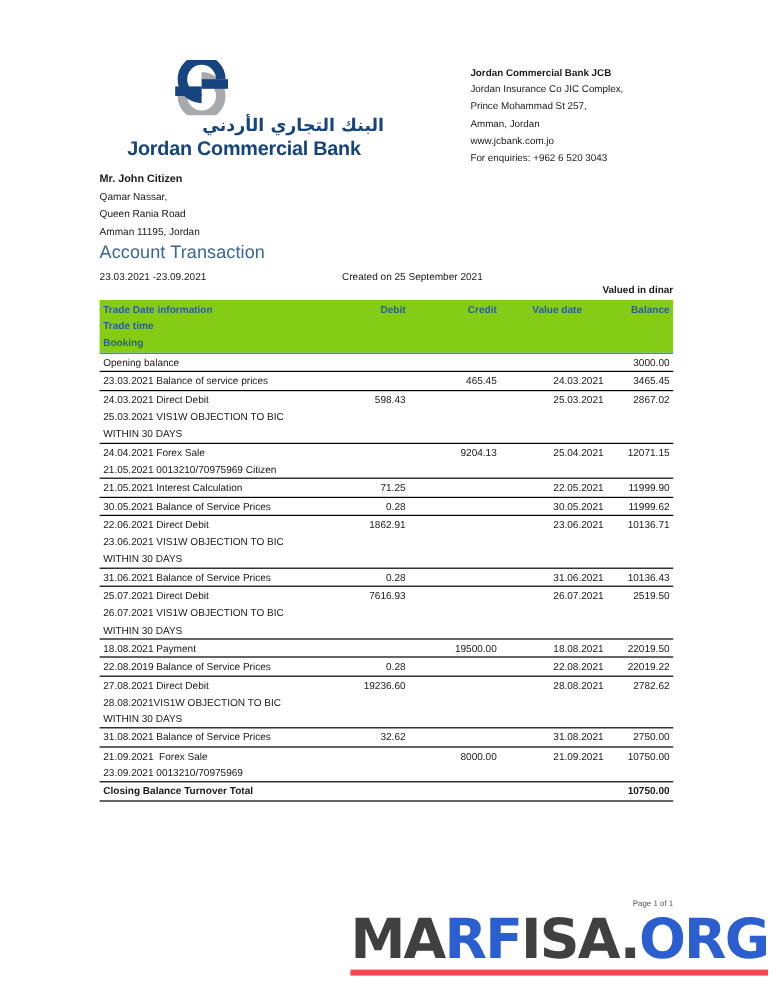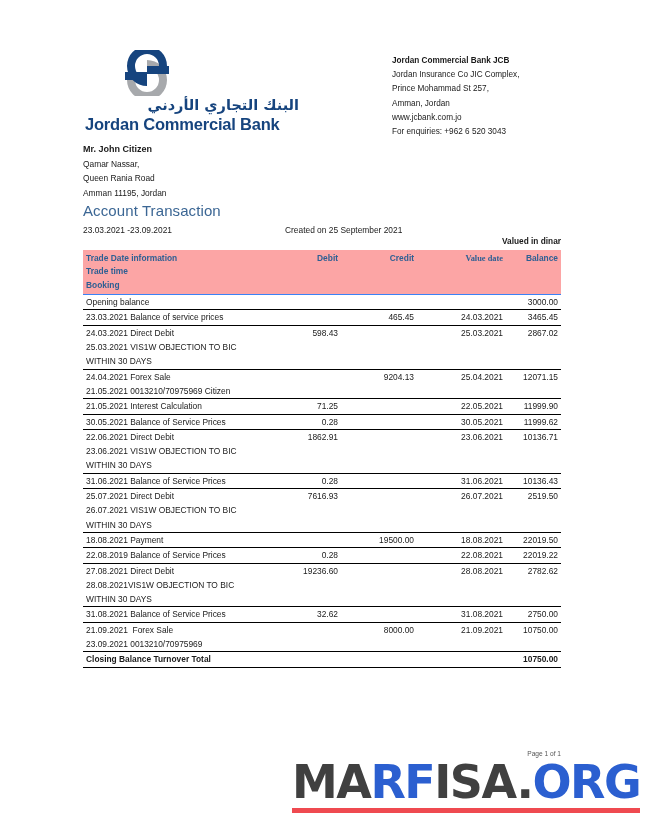--- a/index.html
+++ b/index.html
@@ -18,21 +18,21 @@
 
   
   .header {
     position: absolute;
     left: 0; top: 0;
     width: 647px;
     height: 150px;
   }
   .logo-block {
     position: absolute;
-    left: 69px;
+    left: 90px;
     top: 50px;
     width: 230px;
   }
   .logo-mark {
     width: 100%;
     height: 46px;
     display: block;
   }
   .logo-arabic {
     display: block;
@@ -116,39 +116,39 @@
 
   
   .table {
     position: absolute;
     left: 83px;
     top: 250px;
     width: 478px;
     font-size: 8.4px;
   }
   .thead {
-    background: #fca5a5;
+    background: #84cc16;
     color: #2e5f93;
     font-weight: bold;
     padding: 2px 0 2px 0;
   }
   .thead .hrow {
     position: relative;
     height: 13.4px;
     line-height: 13.4px;
   }
   .thead .hlabel { padding-left: 3px; }
   .col-debit, .col-credit, .col-vdate, .col-bal {
     position: absolute;
     top: 0;
     text-align: right;
   }
   .col-debit  { right: 223px; }
   .col-credit { right: 147px; }
-  .col-vdate  { right: 58px; font-family: Liberation Serif, serif;  }
+  .col-vdate  { right: 76px;  }
   .col-bal    { right: 3px;   }
 
   .tbody { border-top: 1px solid #3b82f6; }
   .trow {
     position: relative;
     min-height: 14.3px;
     line-height: 14.3px;
     border-bottom: 1px solid #000;
   }
   .trow.no-rule { border-bottom: none; }

